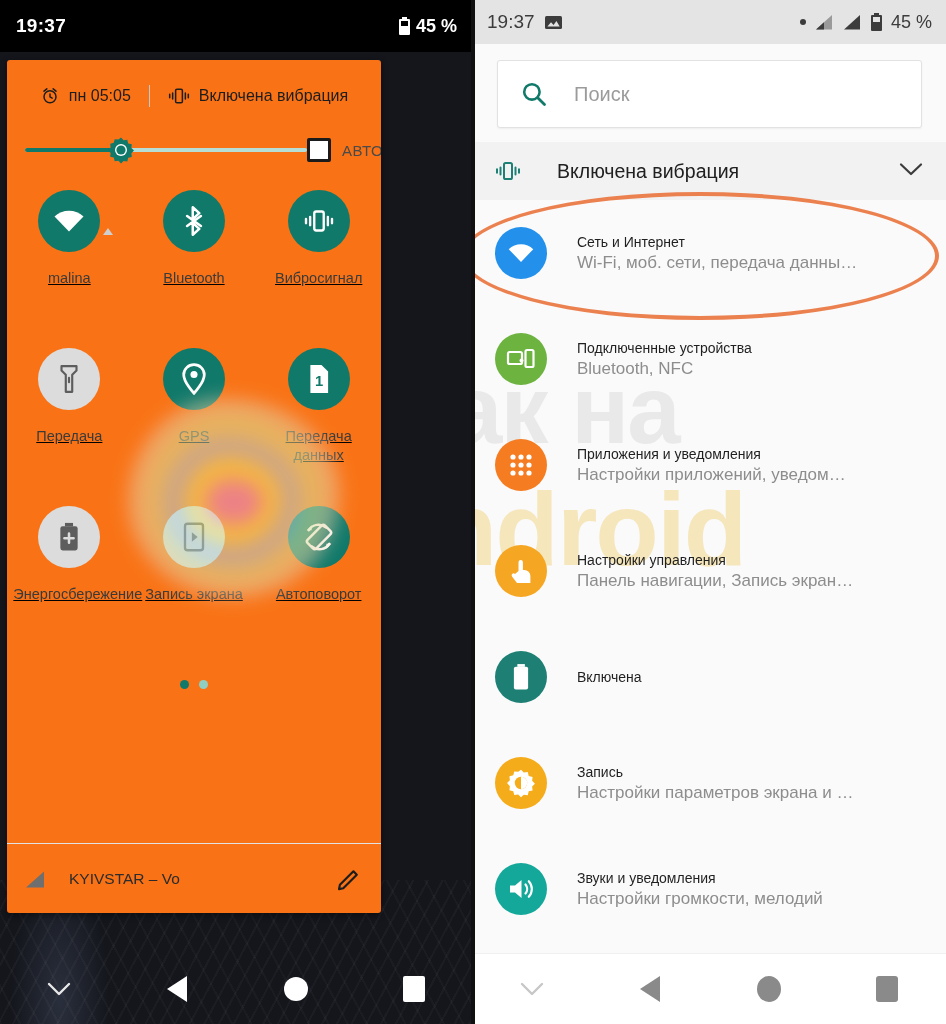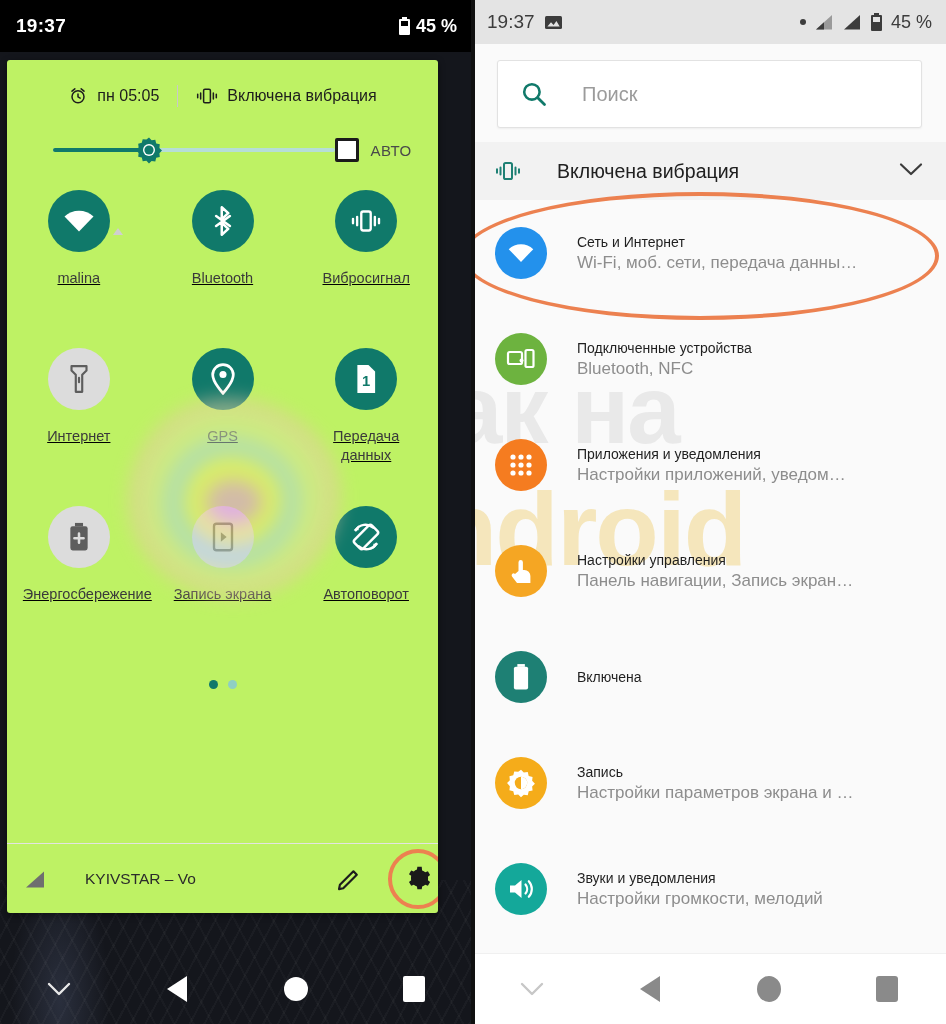--- a/index.html
+++ b/index.html
@@ -44,22 +44,22 @@
   .left-statusbar .right{margin-left:auto;display:flex;align-items:center;gap:6px;}
   .left-statusbar .batt-pct{font-size:18px;font-weight:bold;}
 
   .batt-glyph{position:relative;width:11px;height:18px;display:inline-block;}
   .batt-glyph .body{position:absolute;left:0;top:2px;width:11px;height:16px;
     border:2px solid currentColor;box-sizing:border-box;border-radius:1px;}
   .batt-glyph .cap{position:absolute;left:3px;top:0;width:5px;height:3px;background:currentColor;}
   .batt-glyph .fill{position:absolute;left:2px;bottom:2px;width:7px;height:7px;background:currentColor;}
 
   .shade{
-    position:absolute;left:7px;top:60px;width:431px;height:853px;
-    background:#bef264;border-radius:3px;
+    position:absolute;left:7px;top:60px;width:374px;height:853px;
+    background:#f97316;border-radius:3px;
     box-shadow:0 2px 7px rgba(0,0,0,.45);
     overflow:hidden;
   }
   .shade-header{
     height:56px;display:flex;align-items:center;justify-content:center;gap:14px;
     color:#1d1d1d;font-size:16px;padding-top:8px;
   }
   .shade-header .alarm{display:flex;align-items:center;gap:9px;}
   .hdr-divider{width:1px;height:22px;background:#c9c9c9;margin:0 4px;}
 
@@ -93,21 +93,21 @@
     width:0;height:0;border-left:5px solid transparent;border-right:5px solid transparent;
     border-bottom:7px solid #cfcfcf;}
 
   .page-dots{display:flex;justify-content:center;gap:10px;margin-top:16px;}
   .page-dots i{width:9px;height:9px;border-radius:50%;background:#10796a;display:block;}
   .page-dots i.dim{background:#8fcfc3;}
 
   .shade-footer{
     position:absolute;left:0;bottom:0;width:459px;height:70px;
     border-top:1px solid #e3e3e3;
-    display:flex;align-items:center;padding:0 18px;box-sizing:border-box;gap:16px;
+    display:flex;align-items:center;padding:0 18px;box-sizing:border-box;
   }
   .carrier{font-size:15.5px;color:#2b2b2b;margin-left:22px;}
   .foot-actions{margin-left:auto;display:flex;align-items:center;gap:26px;}
   .gear-ring{
     width:60px;height:60px;border-radius:50%;border:4px solid #ec8150;
     display:flex;align-items:center;justify-content:center;box-sizing:border-box;
   }
 
   
   .wm-blob{
@@ -141,21 +141,21 @@
   }
   .right-statusbar .clock{font-size:19px;}
   .right-statusbar .sb-left{display:flex;align-items:center;gap:9px;}
   .right-statusbar .sb-right{margin-left:auto;display:flex;align-items:center;gap:9px;}
   .right-statusbar .batt-pct{font-size:18px;}
   .dot-sm{width:6px;height:6px;border-radius:50%;background:#3c3c3c;}
 
   .search-wrap{padding:16px 24px 14px 24px;}
   .search-box{
     height:68px;background:#fff;border:1px solid #e2e2e2;border-radius:3px;
-    display:flex;align-items:center;padding:0 22px;box-sizing:border-box;gap:34px;
+    display:flex;align-items:center;padding:0 22px;box-sizing:border-box;gap:26px;
     box-shadow:0 1px 2px rgba(0,0,0,.05);
   }
   .search-box .ph{font-size:20px;color:#9b9b9b;}
 
   .vib-row{
     display:flex;align-items:center;height:58px;padding:0 22px;box-sizing:border-box;gap:36px;
     background:#f2f2f2;
   }
   .vib-row .txt{font-size:19.5px;color:#202020;}
   .vib-row .chev{margin-left:auto;}
@@ -291,21 +291,21 @@
         </div>
 
         <div class="tile-row">
           <div class="tile off">
             <div class="circle">
               <svg width="26" height="30" viewBox="0 0 20 28">
                 <path d="M3 2h14v4l-4 4v16H7V10L3 6z" fill="none" stroke="#5d5d5d" stroke-width="2" stroke-linejoin="round"></path>
                 <path d="M10 13v4" stroke="#5d5d5d" stroke-width="2" stroke-linecap="round"></path>
               </svg>
             </div>
-            <div class="label">Интернет</div>
+            <div class="label">Передача</div>
           </div>
           <div class="tile">
             <div class="circle">
               <svg width="28" height="32" viewBox="0 0 22 28">
                 <path d="M11 1.5c-5 0-9 3.9-9 8.7 0 6.6 9 16.3 9 16.3s9-9.7 9-16.3c0-4.8-4-8.7-9-8.7z" fill="none" stroke="#fff" stroke-width="2.4"></path>
                 <circle cx="11" cy="10" r="3.1" fill="#fff"></circle>
               </svg>
             </div>
             <div class="label">GPS</div>
           </div>

